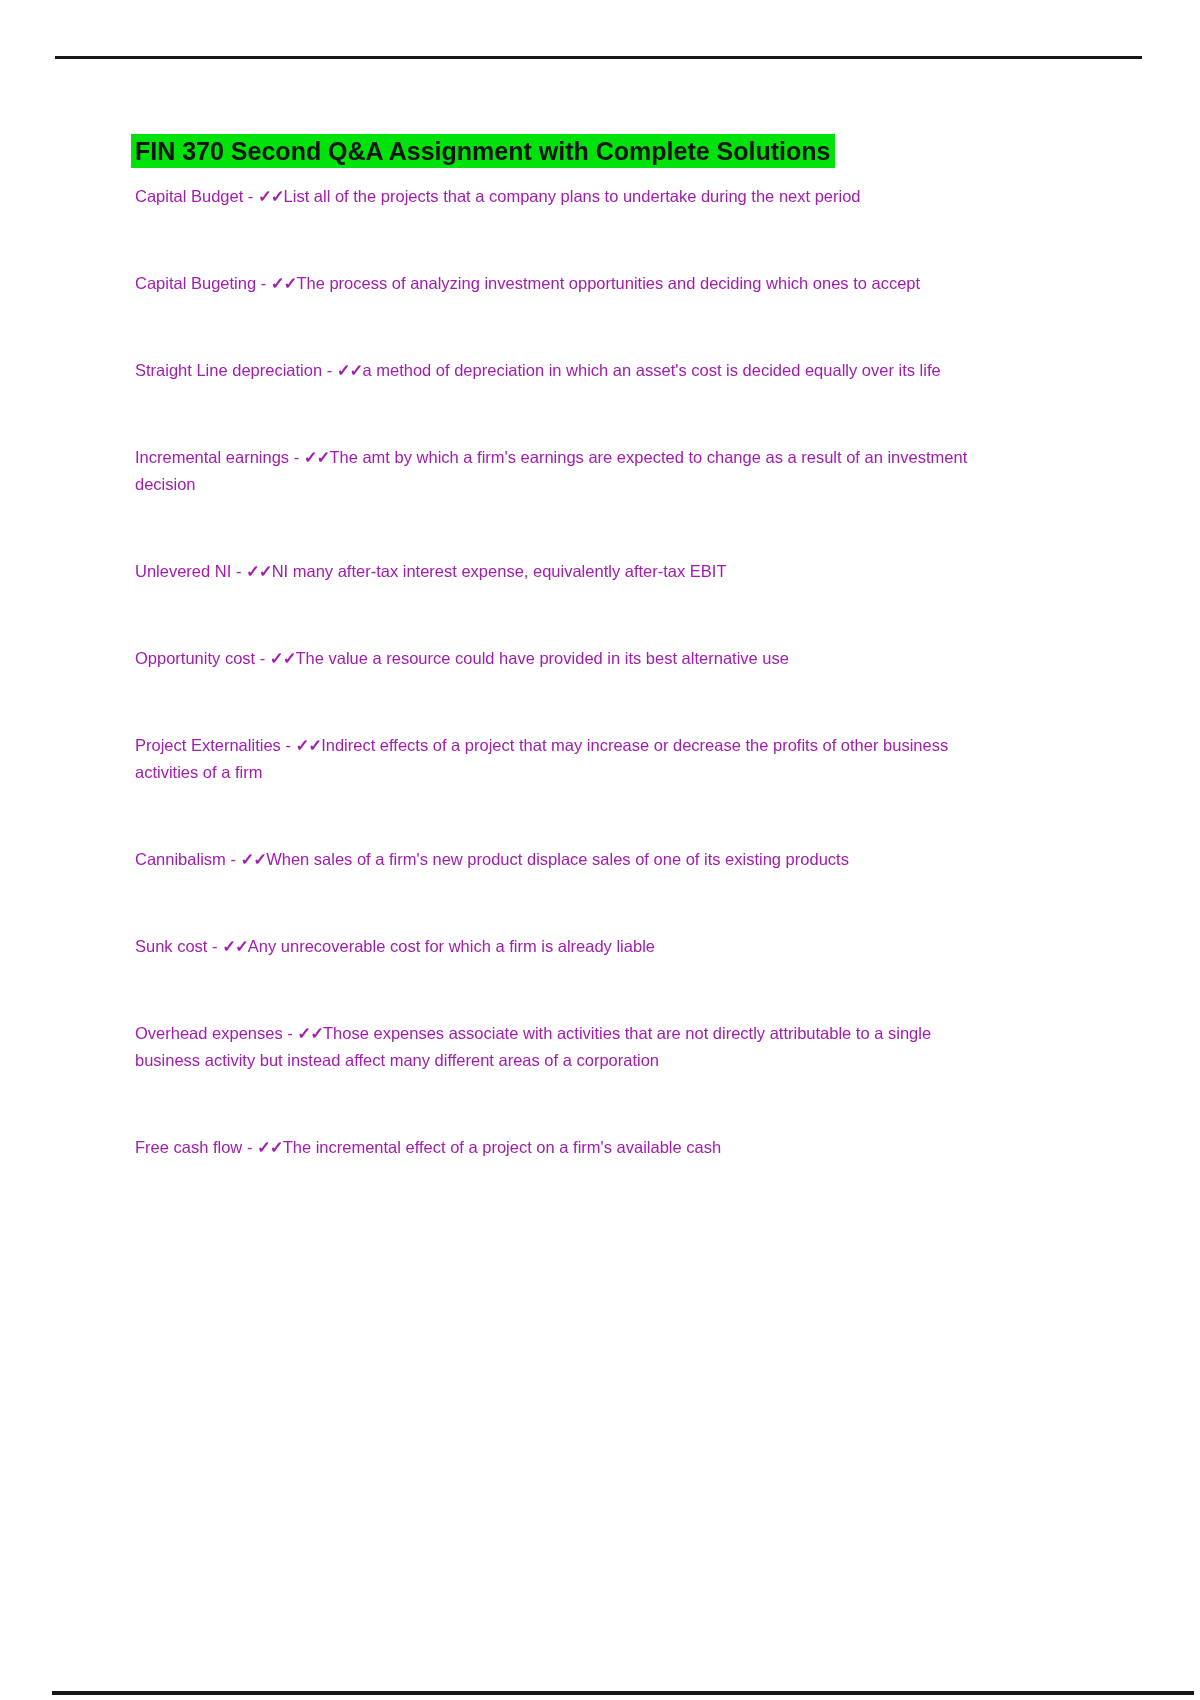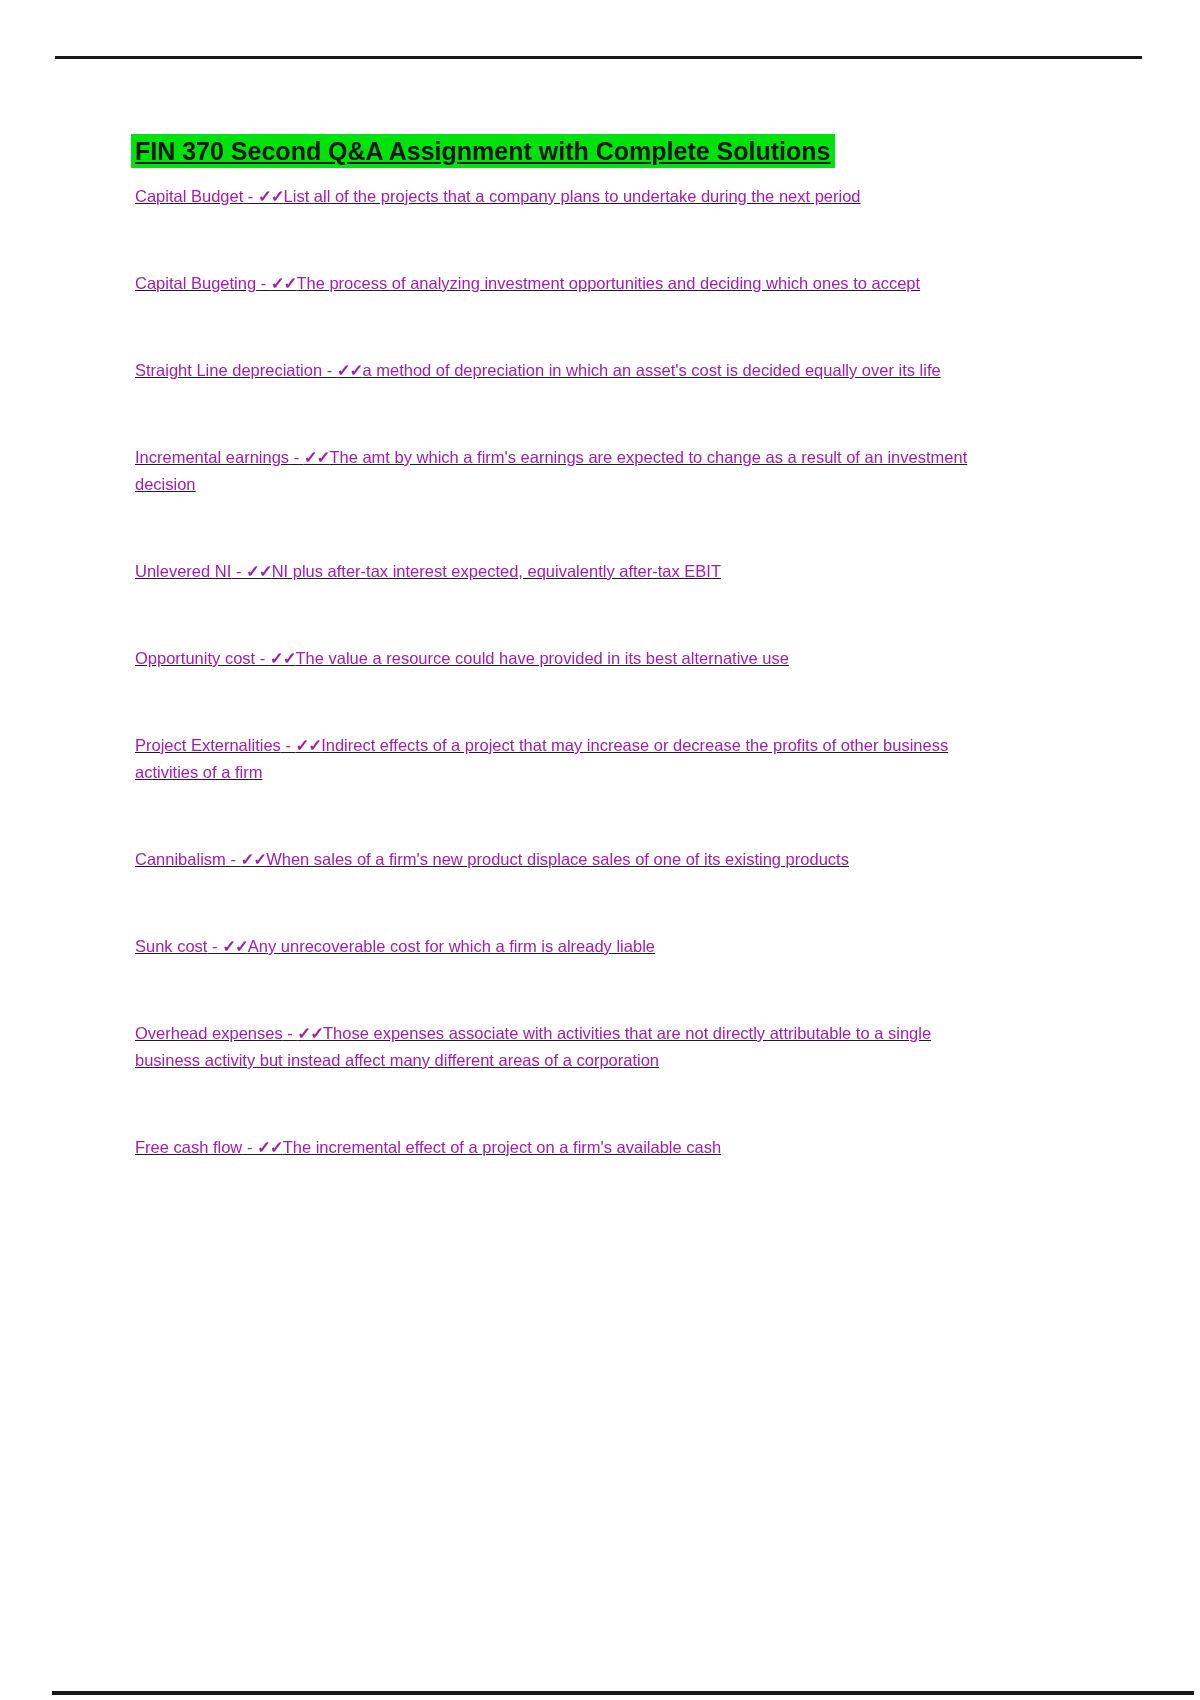--- a/index.html
+++ b/index.html
@@ -28,21 +28,20 @@
     top: 1691px;
     left: 52px;
     width: 1142px;
     height: 4px;
   }
   .content {
     position: absolute;
     top: 136px;
     left: 135px;
     width: 852px;
-    text-decoration: underline;
   }
   .doc-title {
     margin: 0 0 17px 0;
     font-size: 25px;
     font-weight: 700;
     line-height: 30px;
     color: #101510;
   }
   .doc-title .hl {
     background: #00e20b;
@@ -70,21 +69,21 @@
   <h1 class="doc-title"><span class="hl">FIN 370 Second Q&amp;A Assignment with Complete Solutions</span></h1>
 
   <p class="entry"><span class="term">Capital Budget</span><span class="sep"> - </span><span class="checks">✓✓</span><span class="def">List all of the projects that a company plans to undertake during the next period</span></p>
 
   <p class="entry"><span class="term">Capital Bugeting</span><span class="sep"> - </span><span class="checks">✓✓</span><span class="def">The process of analyzing investment opportunities and deciding which ones to accept</span></p>
 
   <p class="entry"><span class="term">Straight Line depreciation</span><span class="sep"> - </span><span class="checks">✓✓</span><span class="def">a method of depreciation in which an asset's cost is decided equally over its life</span></p>
 
   <p class="entry"><span class="term">Incremental earnings</span><span class="sep"> - </span><span class="checks">✓✓</span><span class="def">The amt by which a firm's earnings are expected to change as a result of an investment decision</span></p>
 
-  <p class="entry"><span class="term">Unlevered NI</span><span class="sep"> - </span><span class="checks">✓✓</span><span class="def">NI plus after-tax interest expected, equivalently after-tax EBIT</span></p>
+  <p class="entry"><span class="term">Unlevered NI</span><span class="sep"> - </span><span class="checks">✓✓</span><span class="def">NI many after-tax interest expense, equivalently after-tax EBIT</span></p>
 
 
   <p class="entry"><span class="term">Opportunity cost</span><span class="sep"> - </span><span class="checks">✓✓</span><span class="def">The value a resource could have provided in its best alternative use</span></p>
 
   <p class="entry"><span class="term">Project Externalities</span><span class="sep"> - </span><span class="checks">✓✓</span><span class="def">Indirect effects of a project that may increase or decrease the profits of other business activities of a firm</span></p>
 
   <p class="entry"><span class="term">Cannibalism</span><span class="sep"> - </span><span class="checks">✓✓</span><span class="def">When sales of a firm's new product displace sales of one of its existing products</span></p>
 
   <p class="entry"><span class="term">Sunk cost</span><span class="sep"> - </span><span class="checks">✓✓</span><span class="def">Any unrecoverable cost for which a firm is already liable</span></p>
 

